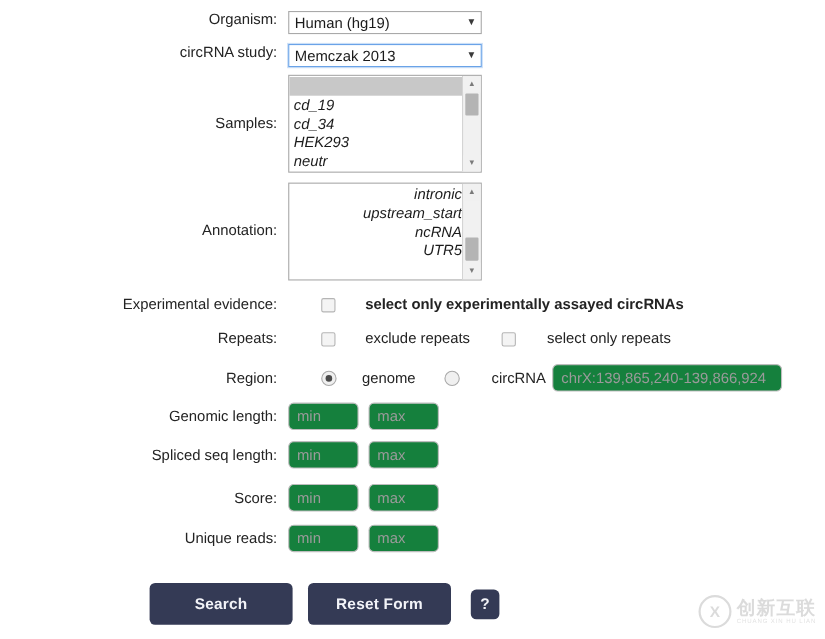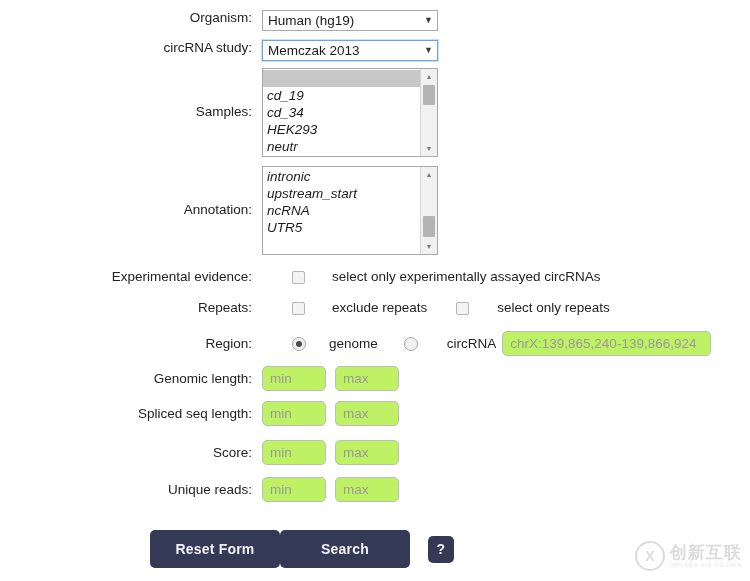--- a/index.html
+++ b/index.html
@@ -161,21 +161,21 @@
     color: #232323;
     line-height: 16px;
     white-space: nowrap;
   }
 
   
   .tinput {
     box-sizing: border-box;
     border: 1px solid #bdbdbd;
     border-radius: 5px;
-    background: #bef264;
+    background: #15803d;
     height: 25px;
     font-family: "Liberation Sans", sans-serif;
     font-size: 13.5px;
     color: #1b1b1b;
     padding: 0 7px;
     outline: none;
   }
   .tinput::placeholder { color: #9a9a9a; opacity: 1; }
   .mm { width: 64px; }
   .pos { width: 209px; }
@@ -276,39 +276,39 @@
           <div class="sb-thumb" style="top:16px;height:20px;"></div>
           <div class="sb-arrow down">▼</div>
         </div>
       </div>
     </div>
   </div>
 
   <div class="row" style="top:166px;">
     <div class="lbl" style="padding-top:36px;">Annotation:</div>
     <div class="ctl">
-      <div class="listbox" style="height:89px;">
+      <div class="listbox" style="height:89px;text-align:right;">
         <div class="lb-items">
           <div class="lb-item">intronic</div>
           <div class="lb-item">upstream_start</div>
           <div class="lb-item">ncRNA</div>
           <div class="lb-item">UTR5</div>
         </div>
         <div class="sbar">
           <div class="sb-arrow up">▲</div>
           <div class="sb-thumb" style="top:49px;height:21px;"></div>
           <div class="sb-arrow down">▼</div>
         </div>
       </div>
     </div>
   </div>
 
   <div class="row" style="top:269px; align-items:center;">
     <div class="lbl">Experimental evidence:</div>
-    <div class="ctl" style="display:flex; align-items:center;">
+    <div class="ctl" style="display:flex; align-items:center;font-weight:bold;">
       <span class="cbox" style="margin-left:30px;"></span>
       <span class="opt-text" style="margin-left:27px;">select only experimentally assayed circRNAs</span>
     </div>
   </div>
 
   <div class="row" style="top:300px; align-items:flex-end;">
     <div class="lbl">Repeats:</div>
     <div class="ctl" style="display:flex; align-items:center;">
       <span class="cbox" style="margin-left:30px;"></span>
       <span class="opt-text" style="margin-left:27px;">exclude repeats</span>
@@ -356,22 +356,22 @@
     <div class="lbl">Unique reads:</div>
     <div class="ctl" style="display:flex; align-items:center; gap:9px;">
       <input class="tinput mm" type="text" placeholder="min" style="">
       <input class="tinput mm" type="text" placeholder="max" style="">
     </div>
   </div>
 
   <div class="row" style="top:530px; align-items:center;">
     <div style="width:136px;"></div>
     <div style="display:flex; align-items:center;">
+      <button class="btn btn-search">Search</button>
       <button class="btn btn-reset" style="margin-left:14px;">Reset Form</button>
-      <button class="btn btn-search">Search</button>
       <button class="btn btn-help" style="margin-left:18px;">?</button>
     </div>
   </div>
 
   <div id="watermark">
     <div class="wm-mark">X</div>
     <div>
       <div class="wm-cn">创新互联</div>
       <div class="wm-py">CHUANG XIN HU LIAN</div>
     </div>

